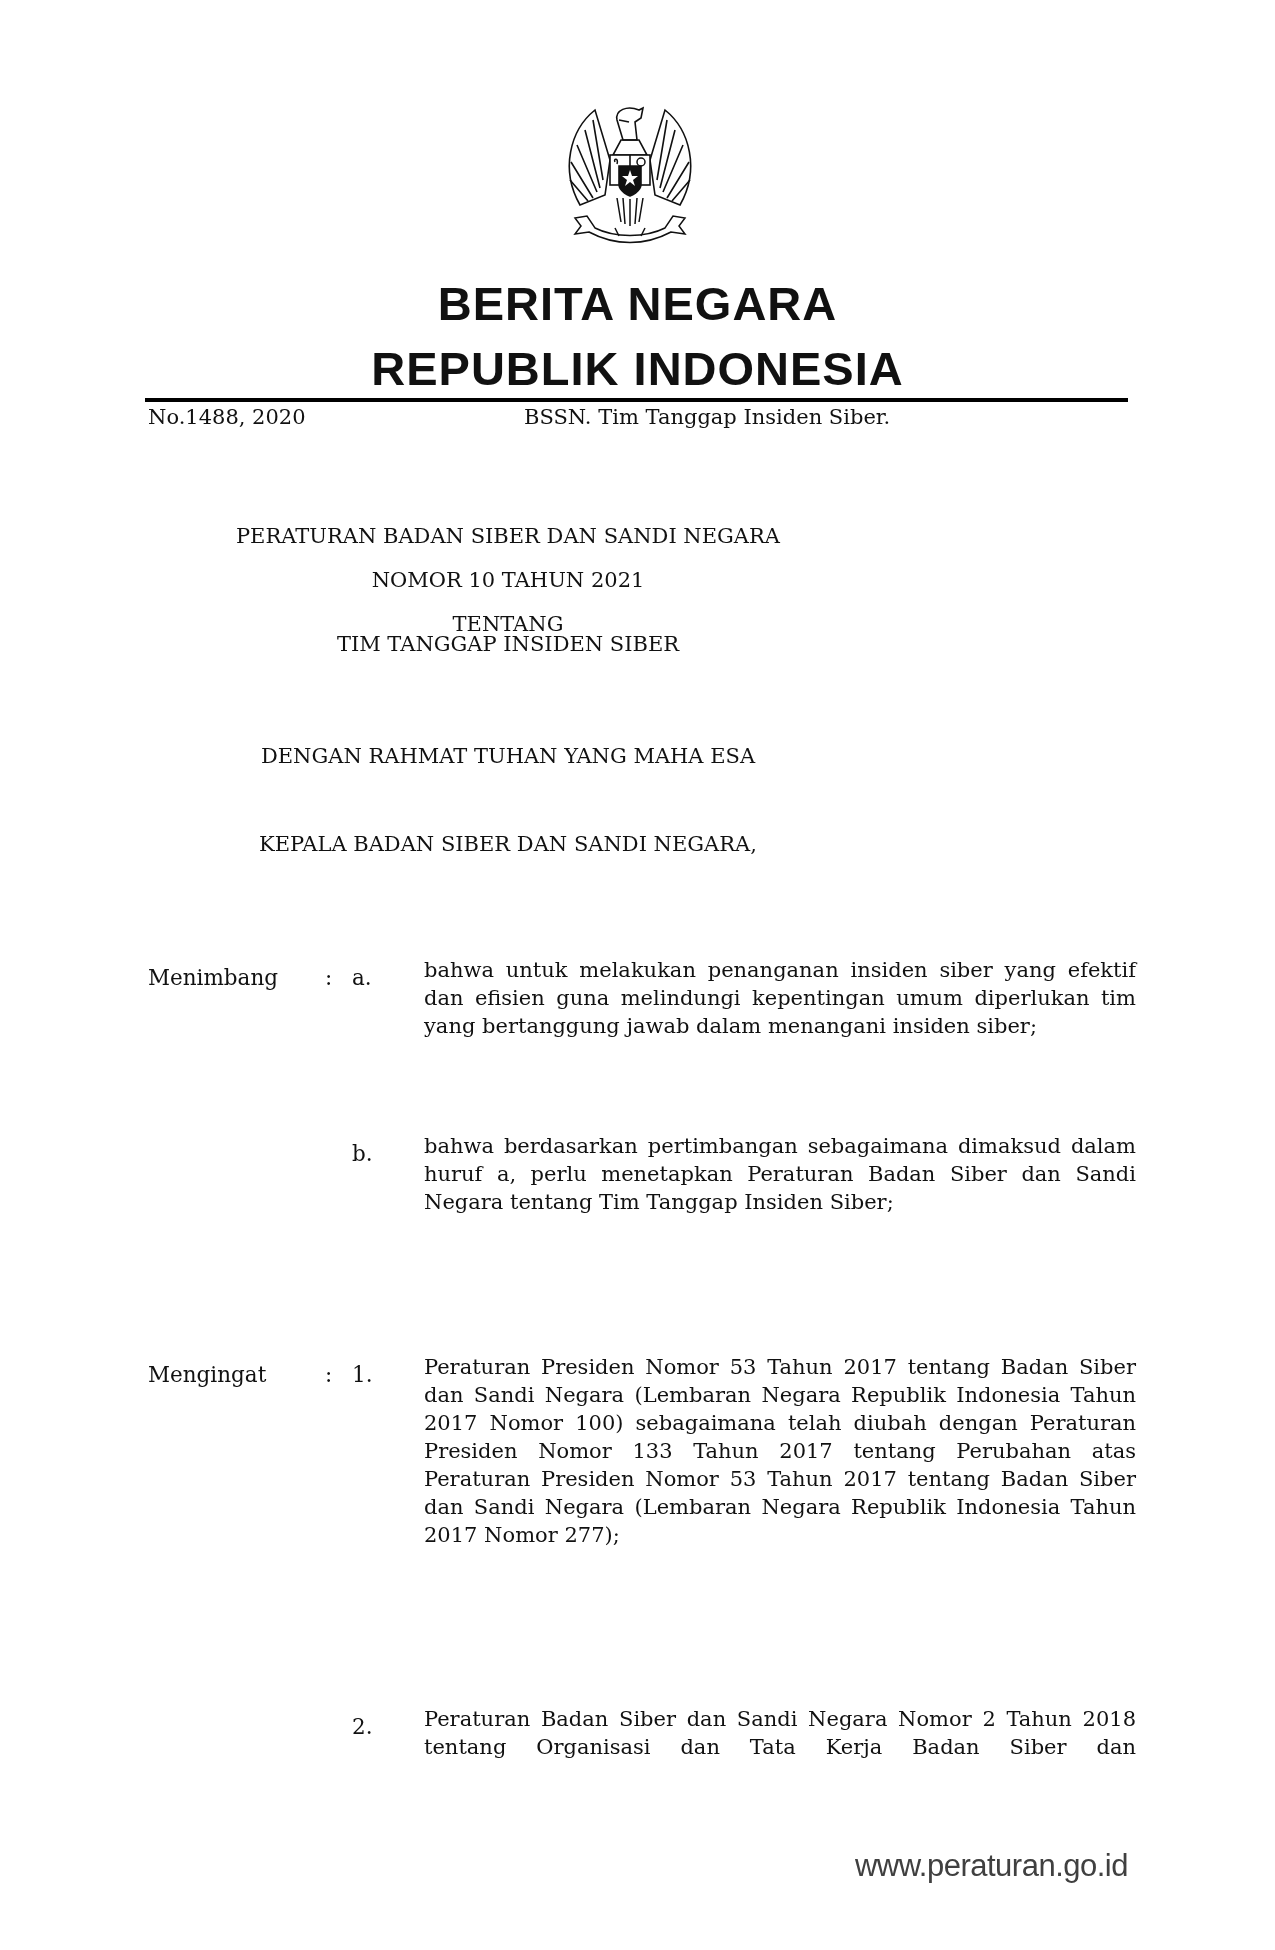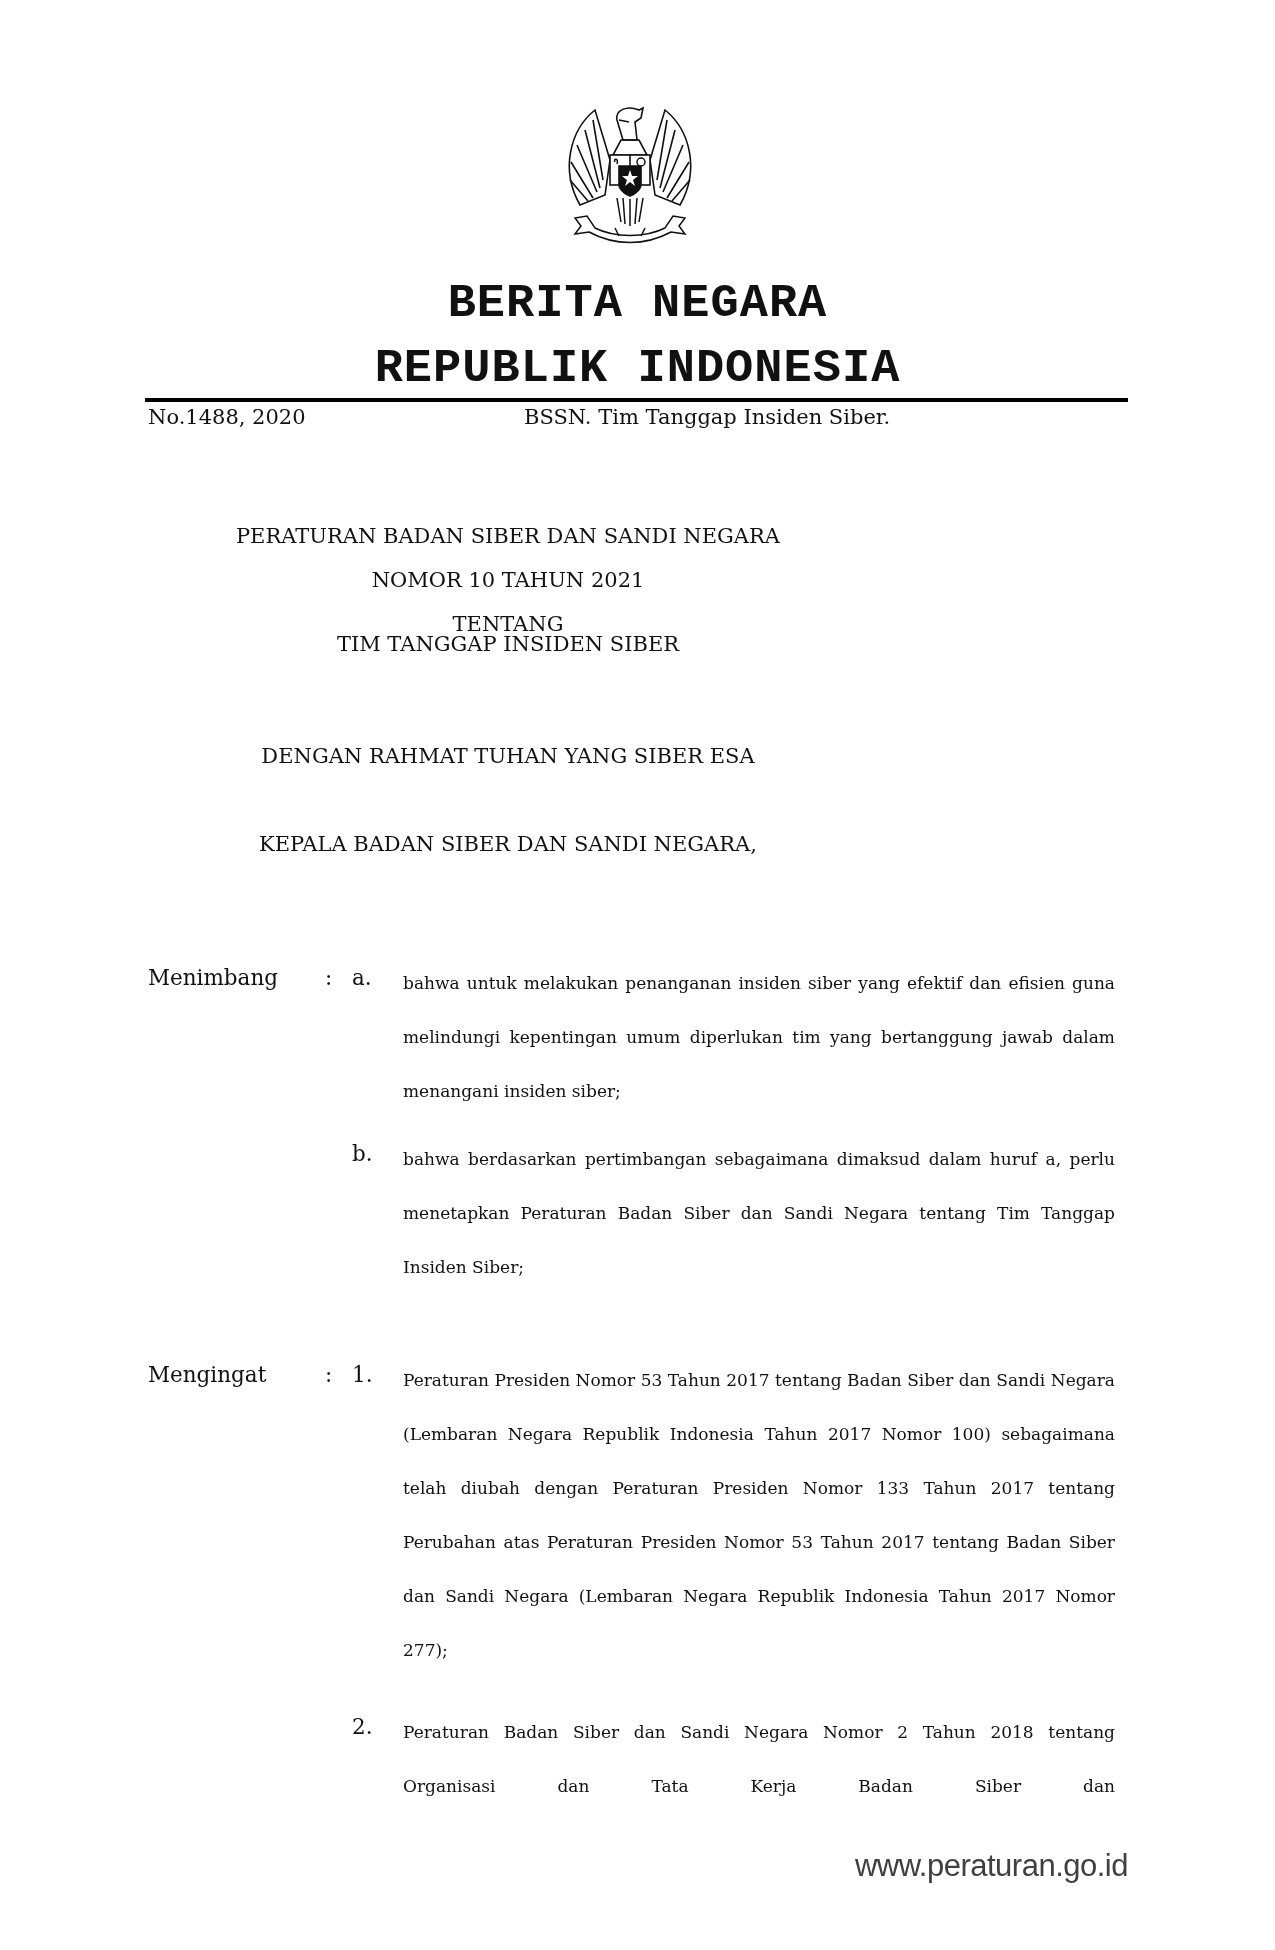--- a/index.html
+++ b/index.html
@@ -4,39 +4,39 @@
 <style>
   html, body { margin: 0; padding: 0; background: #ffffff; }
   body {
     width: 1275px; height: 1950px; position: relative; overflow: hidden;
     font-family: "DejaVu Serif", "Liberation Serif", serif;
     color: #111;
   }
   .emblem { position: absolute; left: 555px; top: 100px; width: 150px; height: 155px; }
   .title {
     position: absolute; left: 0; width: 1275px; text-align: center;
-    font-family: Liberation Mono, monospace; font-weight: bold; font-size: 47px;
+    font-family: Liberation Sans, sans-serif; font-weight: bold; font-size: 47px;
     letter-spacing: 1px; line-height: 1;
   }
   .title.t1 { top: 280px; }
   .title.t2 { top: 345px; }
   .rule { position: absolute; left: 145px; width: 983px; top: 398px; height: 4px; background: #000; }
   .meta { position: absolute; top: 405px; font-size: 21px; }
   .meta.no { left: 148px; }
   .meta.subj { left: 524px; }
   .center-line {
     position: absolute; left: 0; width: 1016px; text-align: center; font-size: 21px;
   }
   .row { position: absolute; font-size: 21.5px; line-height: 44px; }
   .label { left: 148px; }
   .colon { left: 325px; }
   .marker { left: 352px; }
   .para {
-    position: absolute; left: 403px; width: 712px; font-size: 17px;
-    line-height: 54px; text-align: justify; text-align-last: left;
+    position: absolute; left: 424px; width: 712px; font-size: 21px;
+    line-height: 28px; text-align: justify; text-align-last: left;
   }
   .footer-url {
     position: absolute; right: 147px; top: 1848px;
     font-family: "Liberation Sans", "DejaVu Sans", sans-serif;
     font-size: 31px; color: #404040; letter-spacing: -0.5px;
   }
 </style>
 </head>
 <body>
 
@@ -75,21 +75,21 @@
 <div class="title t1">BERITA NEGARA</div>
 <div class="title t2">REPUBLIK INDONESIA</div>
 <div class="rule"></div>
 <div class="meta no">No.1488, 2020</div>
 <div class="meta subj">BSSN. Tim Tanggap Insiden Siber.</div>
 
 <div class="center-line" style="top:524px">PERATURAN BADAN SIBER DAN SANDI NEGARA</div>
 <div class="center-line" style="top:568px">NOMOR 10 TAHUN 2021</div>
 <div class="center-line" style="top:612px">TENTANG</div>
 <div class="center-line" style="top:632px">TIM TANGGAP INSIDEN SIBER</div>
-<div class="center-line" style="top:744px">DENGAN RAHMAT TUHAN YANG SIBER ESA</div>
+<div class="center-line" style="top:744px">DENGAN RAHMAT TUHAN YANG MAHA ESA</div>
 <div class="center-line" style="top:832px">KEPALA BADAN SIBER DAN SANDI NEGARA,</div>
 
 <div class="row label" style="top:956px">Menimbang</div>
 <div class="row colon" style="top:956px">:</div>
 <div class="row marker" style="top:956px">a.</div>
 <div class="para" style="top:956px">bahwa untuk melakukan penanganan insiden siber yang efektif dan efisien guna melindungi kepentingan umum diperlukan tim yang bertanggung jawab dalam menangani insiden siber;</div>
 <div class="row marker" style="top:1132px">b.</div>
 <div class="para" style="top:1132px">bahwa berdasarkan pertimbangan sebagaimana dimaksud dalam huruf a, perlu menetapkan Peraturan Badan Siber dan Sandi Negara tentang Tim Tanggap Insiden Siber;</div>
 
 <div class="row label" style="top:1353px">Mengingat</div>

